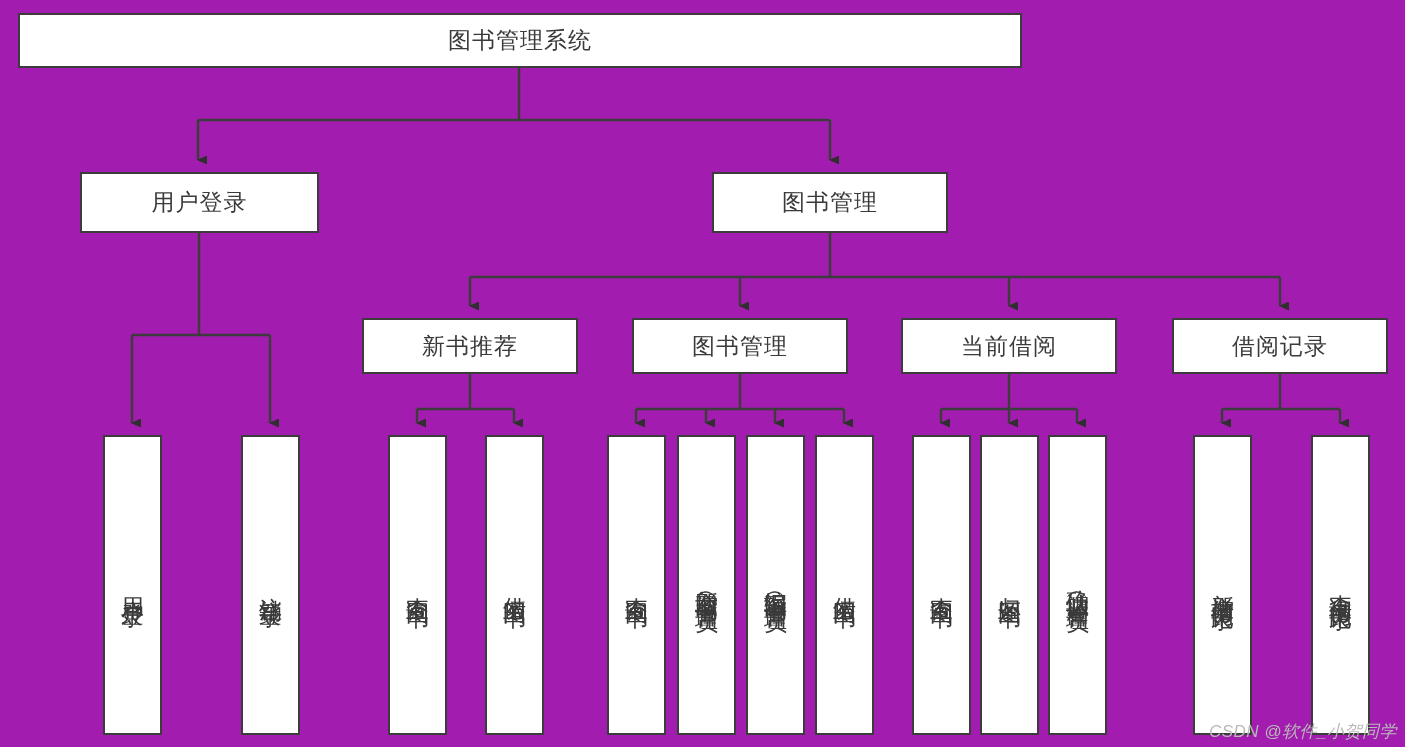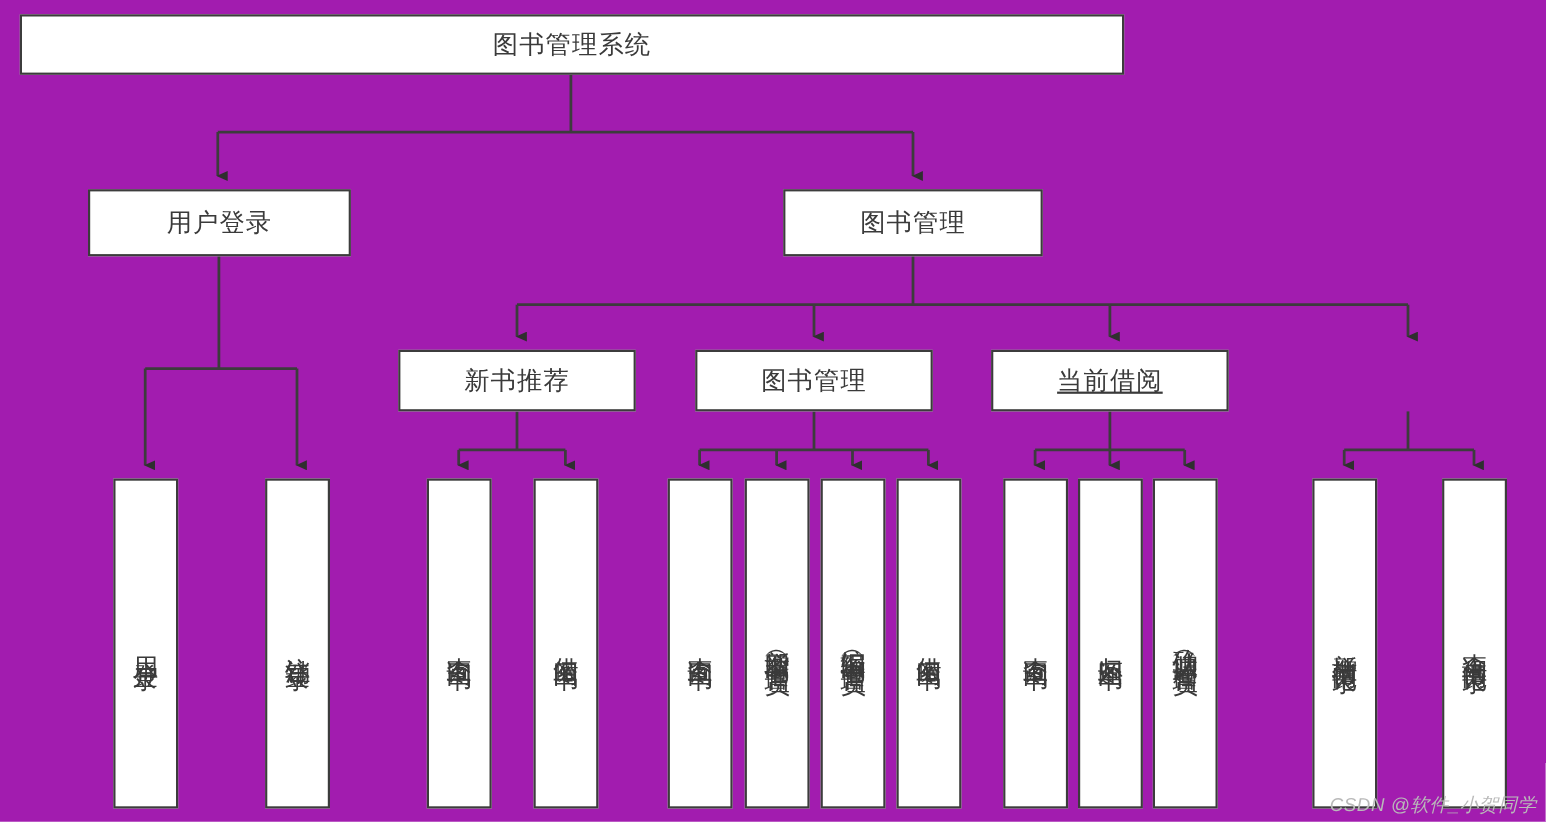--- a/index.html
+++ b/index.html
@@ -93,22 +93,25 @@
   <div class="node horiz" style="left:712px;top:172px;width:236px;height:61px;">
     <span>图书管理</span>
   </div>
 
   <div class="node horiz" style="left:362px;top:318px;width:216px;height:56px;">
     <span>新书推荐</span>
   </div>
   <div class="node horiz" style="left:632px;top:318px;width:216px;height:56px;">
     <span>图书管理</span>
   </div>
-  <div class="node horiz" style="left:901px;top:318px;width:216px;height:56px;text-decoration:underline;">
+  <div class="node horiz" style="left:901px;top:318px;width:216px;height:56px;">
     <span>当前借阅</span>
+  </div>
+  <div class="node horiz" style="left:1172px;top:318px;width:216px;height:56px;">
+    <span>借阅记录</span>
   </div>
 
   <div class="node vert" style="left:103px;top:435px;width:59px;height:300px;">
     <span>用户登录</span>
   </div>
   <div class="node vert" style="left:241px;top:435px;width:59px;height:300px;">
     <span>注销登录</span>
   </div>
 
   <div class="node vert" style="left:388px;top:435px;width:59px;height:300px;">

